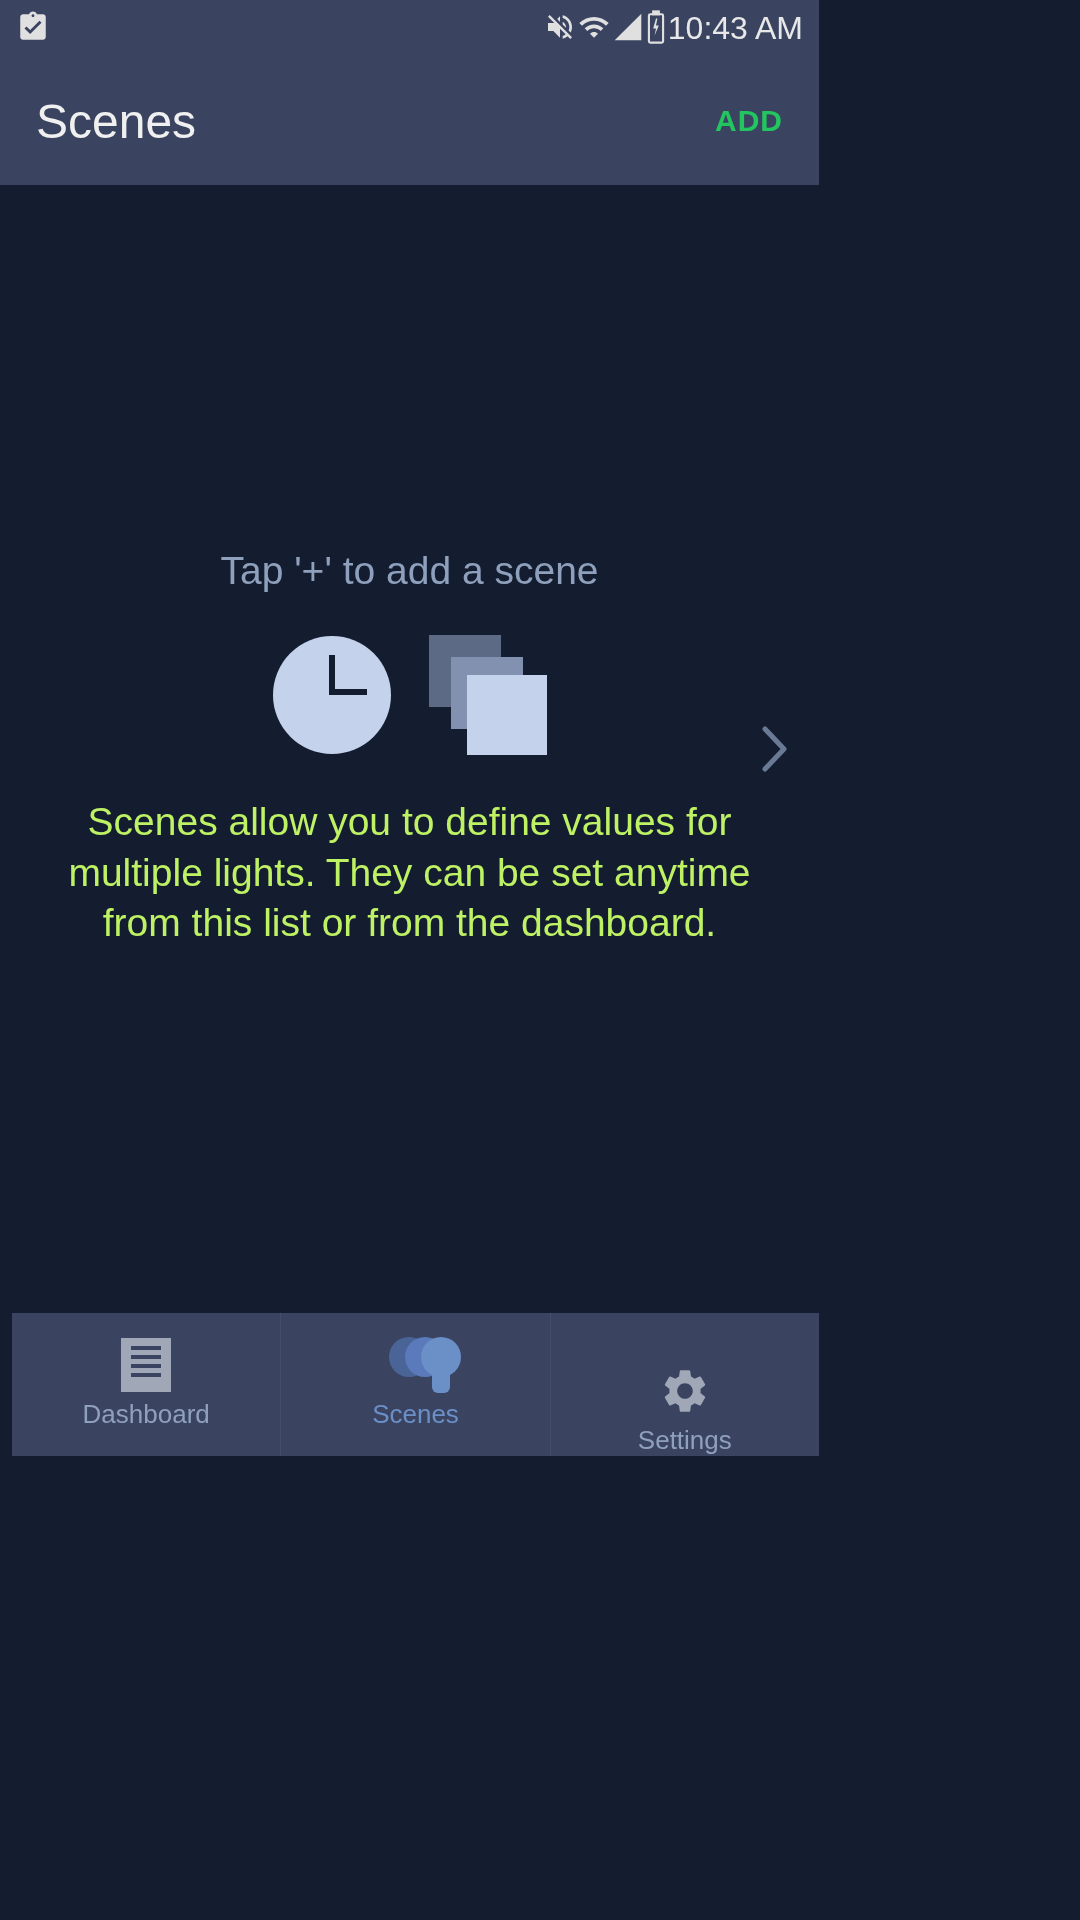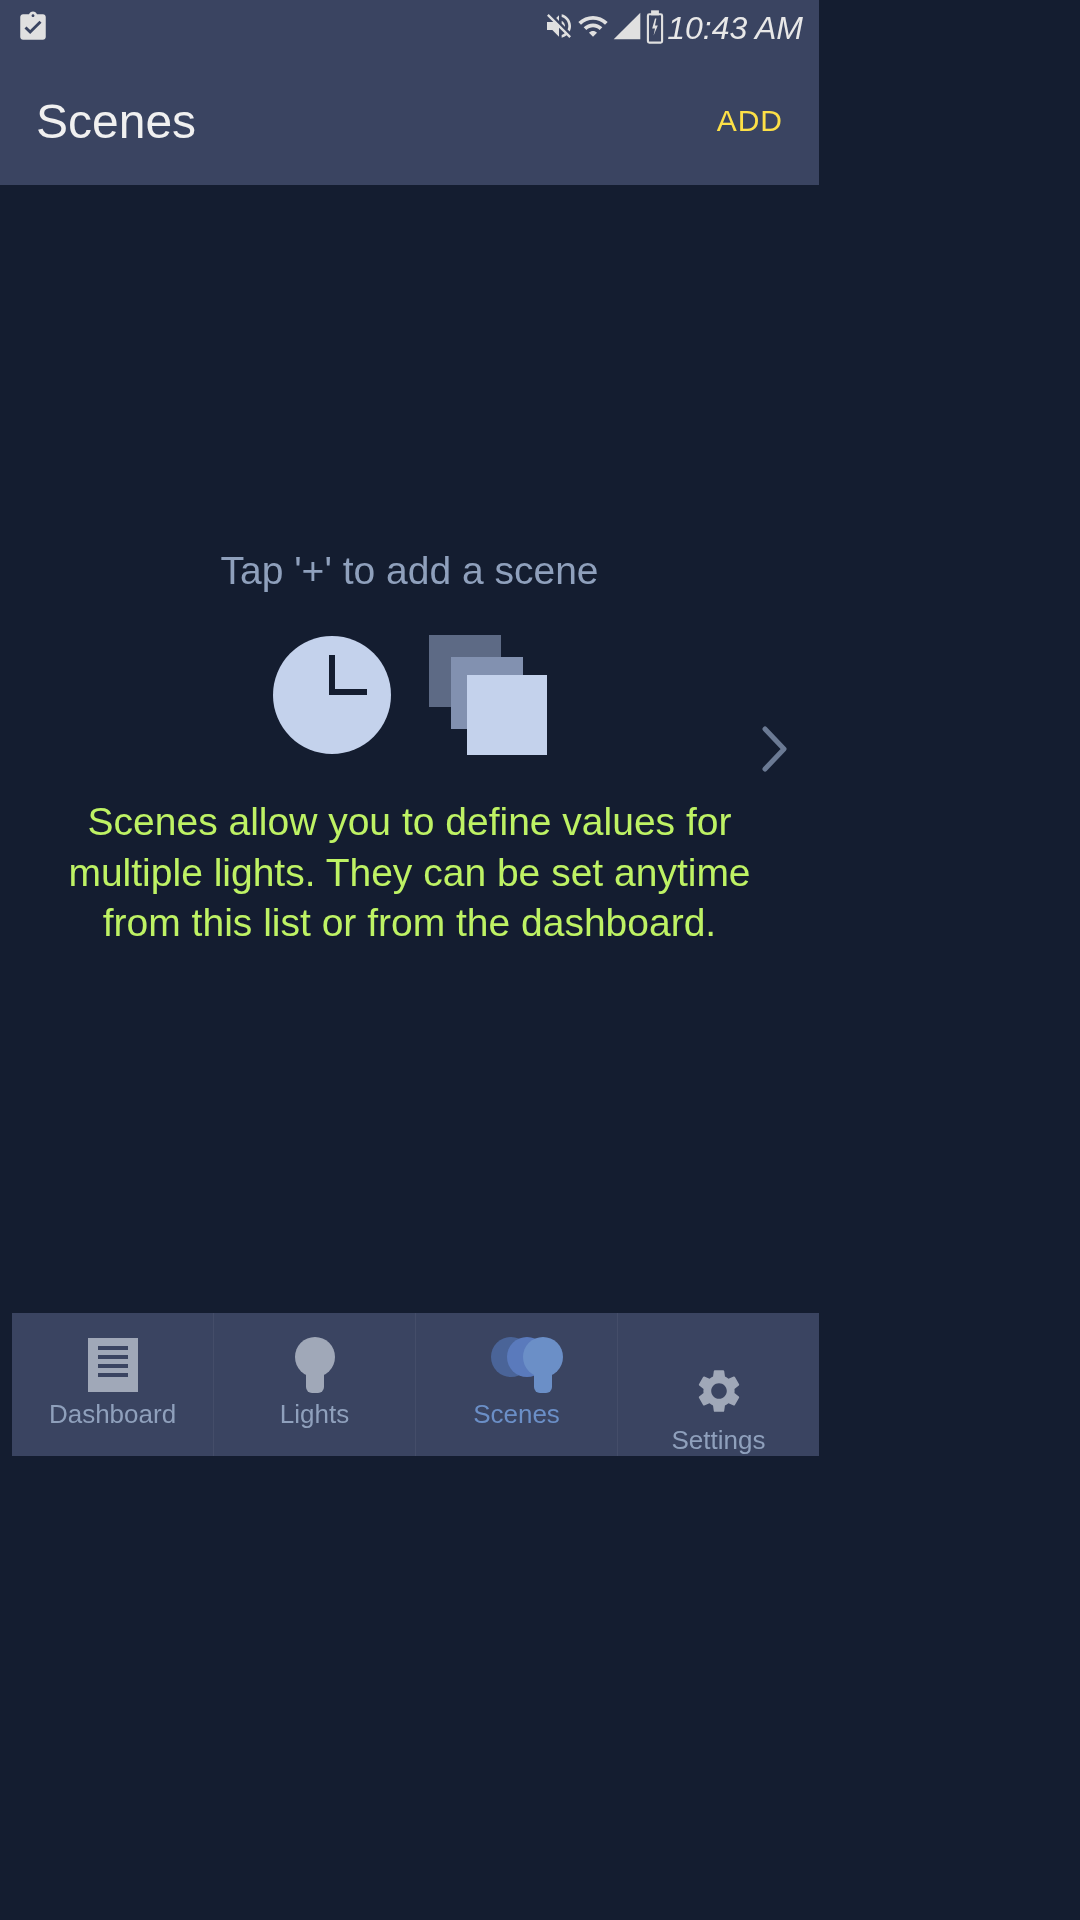--- a/index.html
+++ b/index.html
@@ -23,23 +23,22 @@
       justify-content: space-between;
       padding: 0 16px;
       color: #e0e0e0;
     }
     .status-left {
       display: flex;
       align-items: center;
     }
     .status-right {
       display: flex;
-      align-items: flex-start;
+      align-items: center;
       gap: 2px;
-      font-style: italic;
     }
     .status-time {
       font-size: 32px;
       font-weight: 400;
       color: #e8e8e8;
     }
     .app-bar {
       height: 128px;
       background: #3a4461;
       display: flex;
@@ -47,22 +46,22 @@
       justify-content: space-between;
       padding: 0 36px;
     }
     .app-bar-title {
       font-size: 48px;
       font-weight: 400;
       color: #f0f0f0;
     }
     .add-button {
       font-size: 30px;
-      font-weight: 400;
-      color: #fde047;
+      font-weight: 700;
+      color: #22c55e;
       letter-spacing: 1px;
       background: none;
       border: none;
       cursor: pointer;
     }
     .content {
       position: absolute;
       top: 185px;
       bottom: 143px;
       left: 0;
@@ -336,29 +335,20 @@
     <div class="nav-icon">
       <div class="dashboard-icon-shape">
         <div class="dashboard-line"></div>
         <div class="dashboard-line"></div>
         <div class="dashboard-line"></div>
         <div class="dashboard-line"></div>
       </div>
     </div>
     <div class="nav-label">Dashboard</div>
   </div>
-  <div class="nav-item">
-    <div class="nav-icon">
-      <div class="bulb-shape">
-        <div class="bulb-top"></div>
-        <div class="bulb-bottom"></div>
-      </div>
-    </div>
-    <div class="nav-label">Lights</div>
-  </div>
   <div class="nav-item active">
     <div class="nav-icon">
       <div class="scenes-icon-shape">
         <div class="scenes-bulb scenes-b1"></div>
         <div class="scenes-bulb scenes-b2"></div>
         <div class="scenes-bulb scenes-b3"></div>
         <div class="scenes-base"></div>
       </div>
     </div>
     <div class="nav-label">Scenes</div>

